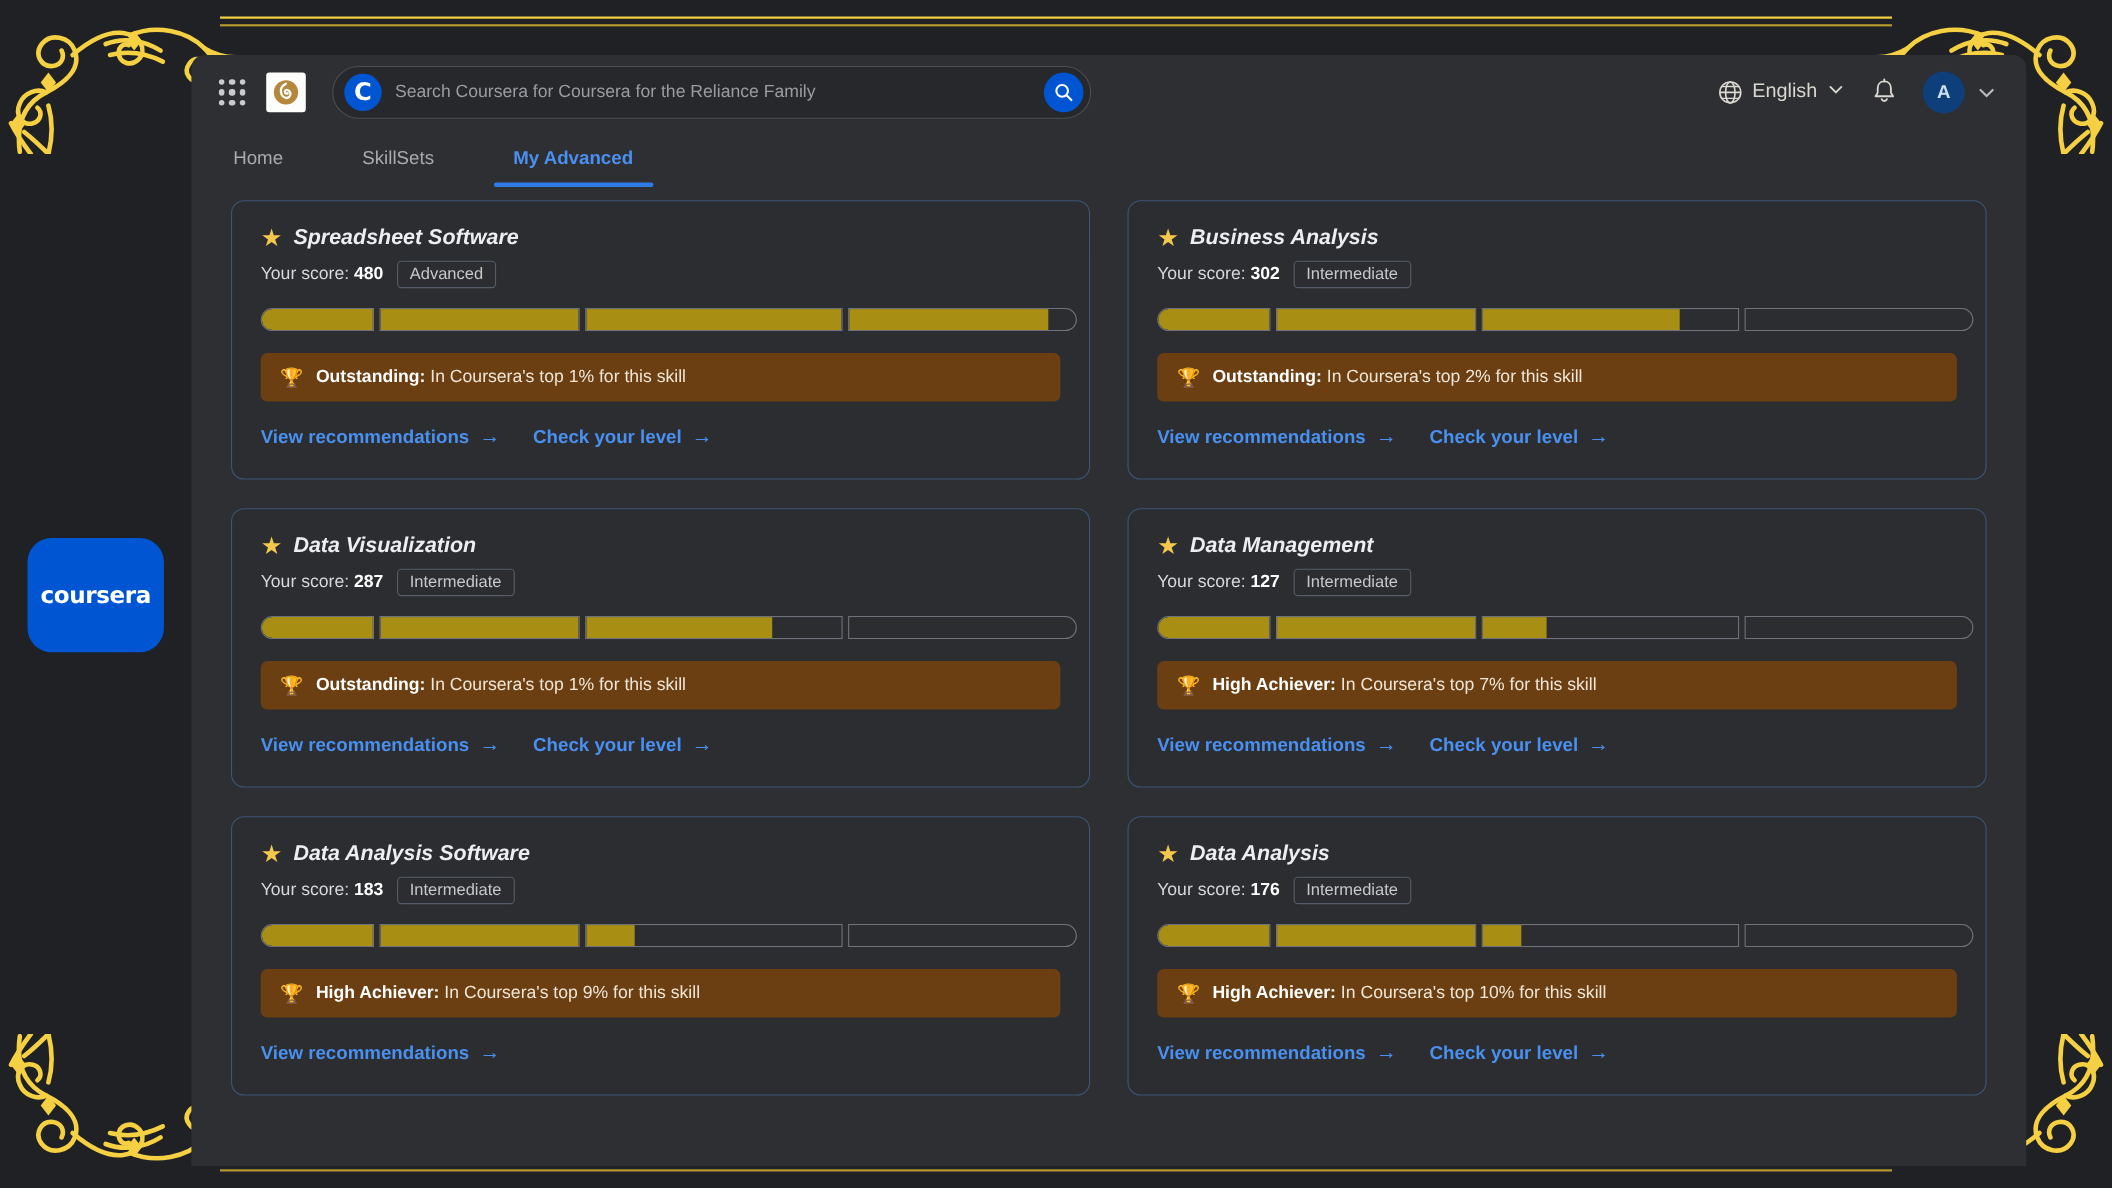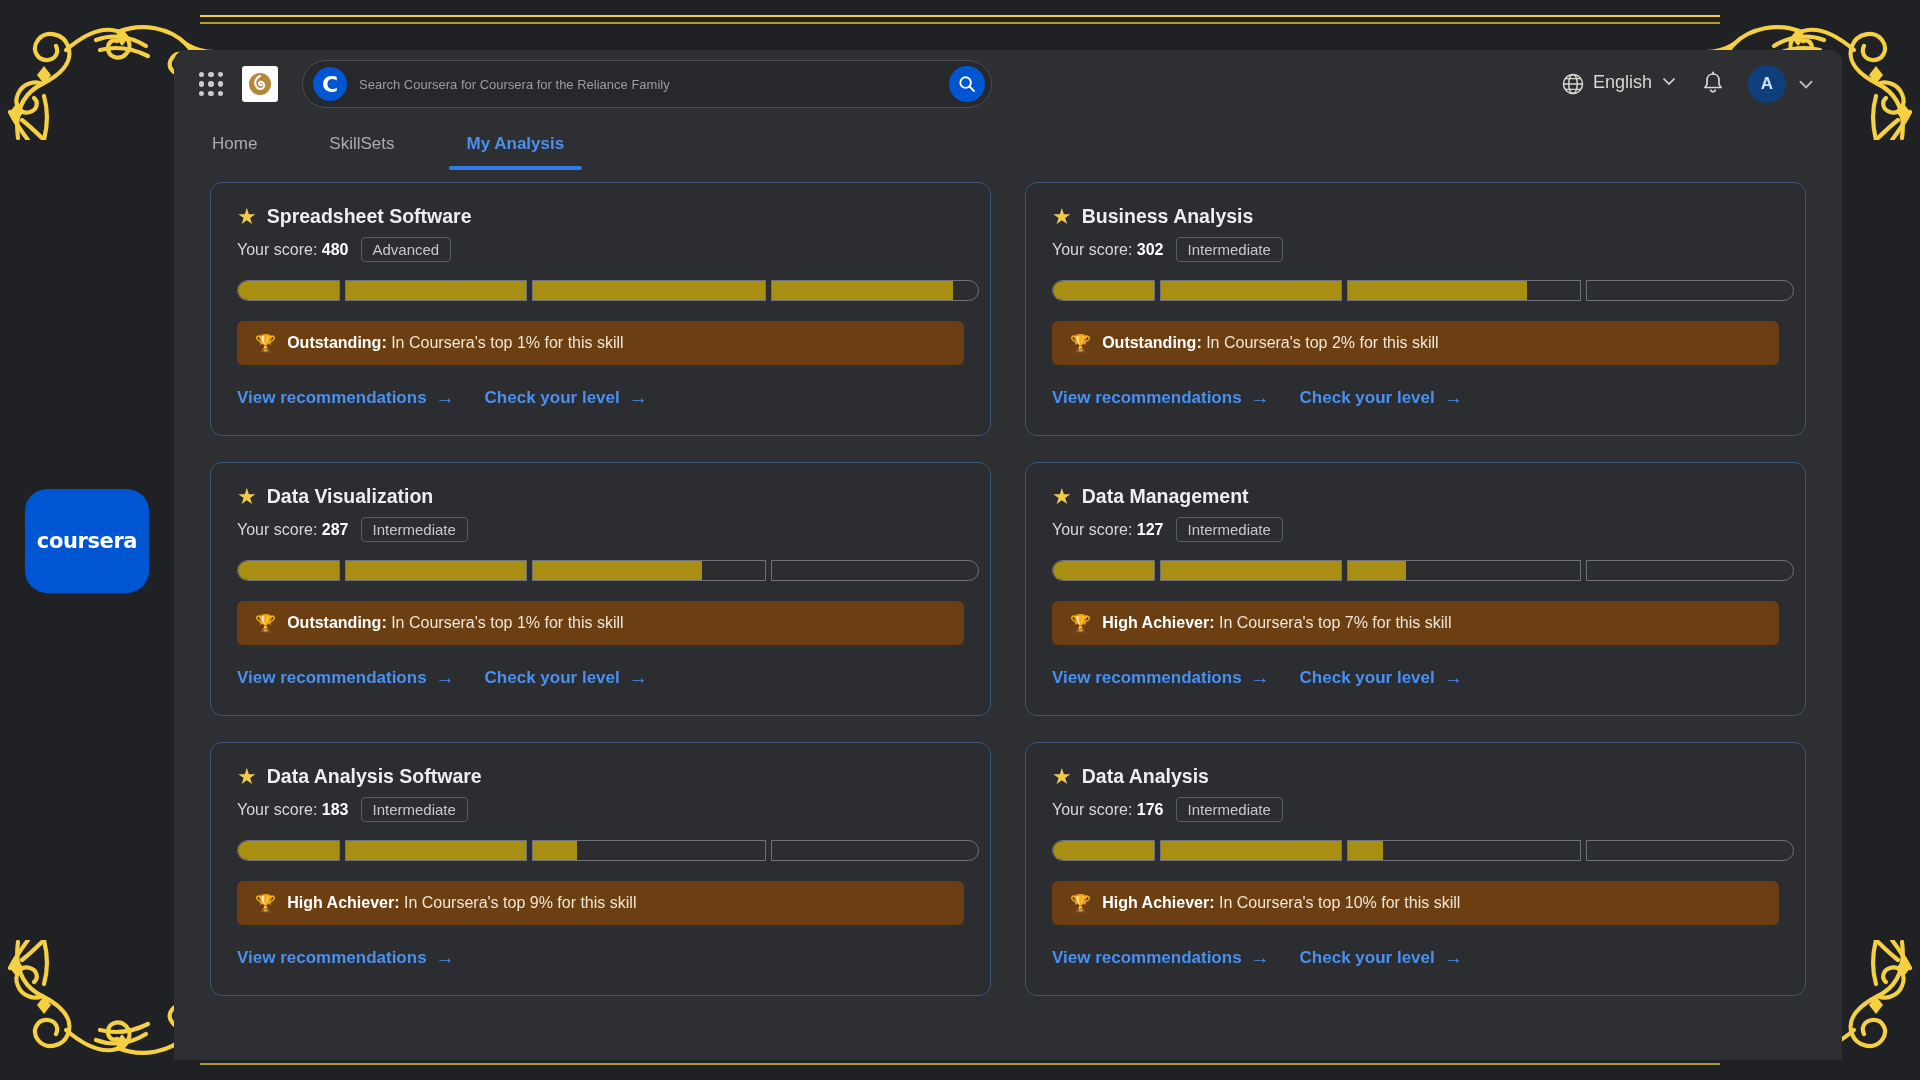--- a/index.html
+++ b/index.html
@@ -72,21 +72,21 @@
     margin-left: 10px;
   }
   .c-badge {
     width: 34px; height: 34px; border-radius: 50%; background: #0056d2;
     color: #fff; font-weight: 700; font-size: 22px;
     display:flex; align-items:center; justify-content:center;
     font-family: "DejaVu Sans", sans-serif; flex: none;
   }
   .search-input {
     flex: 1; background: transparent; border: none; outline: none;
-    color: #84cc16; font-size: 13px; font-family: "Liberation Sans", sans-serif;
+    color: #84cc16; font-size: 16px; font-family: "Liberation Sans", sans-serif;
   }
   .search-input::placeholder { color: #9a9ca1; }
   .search-btn {
     width: 36px; height: 36px; border-radius: 50%; background: #0056d2;
     border: none; cursor: pointer; display:flex; align-items:center; justify-content:center;
     flex: none;
   }
 
   .header-right { margin-left: auto; display: flex; align-items: center; gap: 22px; }
   .lang-sel { display:flex; gap: 8px; color:#d9d7cf; font-size: 18px; cursor:pointer;}
@@ -114,21 +114,21 @@
   .cards-grid {
     display: grid; grid-template-columns: 1fr 1fr;
     gap: 26px 34px; padding: 12px 36px 0 36px;
   }
   .skill-card {
     background: #2b2d31; border: 1px solid #3d5678;
     border-radius: 12px; padding: 22px 26px 26px 26px;
   }
   .card-title-row { display: flex; align-items: center; gap: 10px; }
   .star-icon { font-size: 22px; color: #f3c84c; line-height: 1; }
-  .card-title { font-size: 19.5px; color: #eceef1; font-weight: 700; }
+  .card-title { font-size: 19.5px; color: #eceef1; font-weight: 700; font-style: italic; }
   .score-row { display: flex; align-items: center; gap: 12px; margin-top: 9px; }
   .score-text { font-size: 16px; color: #d6d8db; }
   .score-text b { color: #fff; font-weight: 700; }
   .level-pill {
     border: 1px solid #565d68; border-radius: 4px; padding: 3px 11px;
     font-size: 15px; color: #c6c8cc;
   }
 
   .progress-track {
     margin-top: 18px; height: 21px; display: flex; gap: 5px;
@@ -317,21 +317,21 @@
   </div>
 
   <nav class="app-nav">
       <div class="tab">
         <span>Home</span>
       </div>
       <div class="tab">
         <span>SkillSets</span>
       </div>
       <div class="tab active">
-        <span>My Analysis</span>
+        <span>My Advanced</span>
       </div>
     </nav>
 
   <div class="cards-grid">
       <div class="skill-card">
         <div class="card-title-row">
           <span class="star-icon">★</span>
           <span class="card-title">Spreadsheet Software</span>
         </div>
         <div class="score-row">

